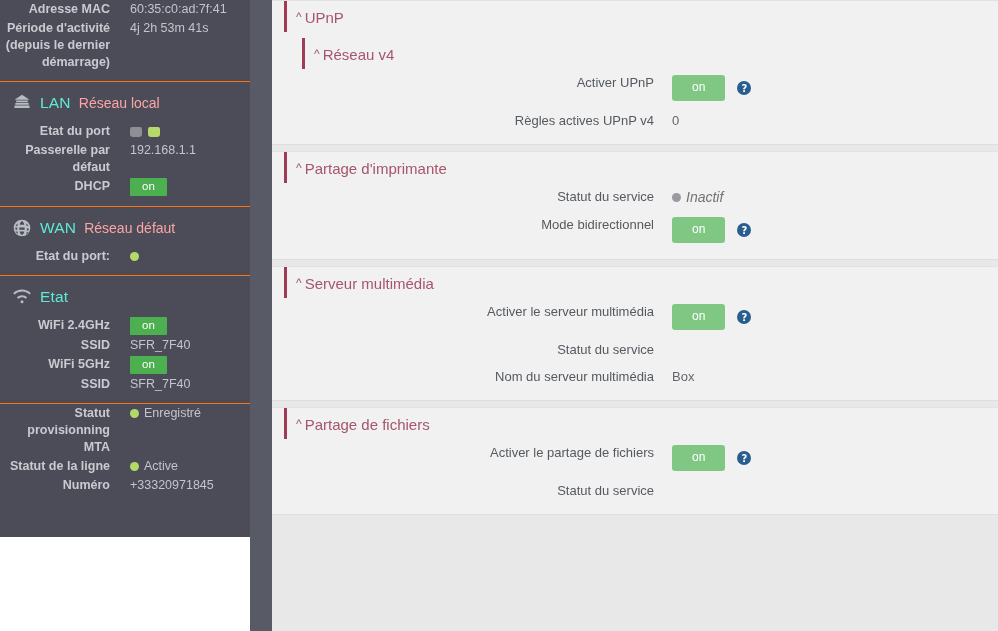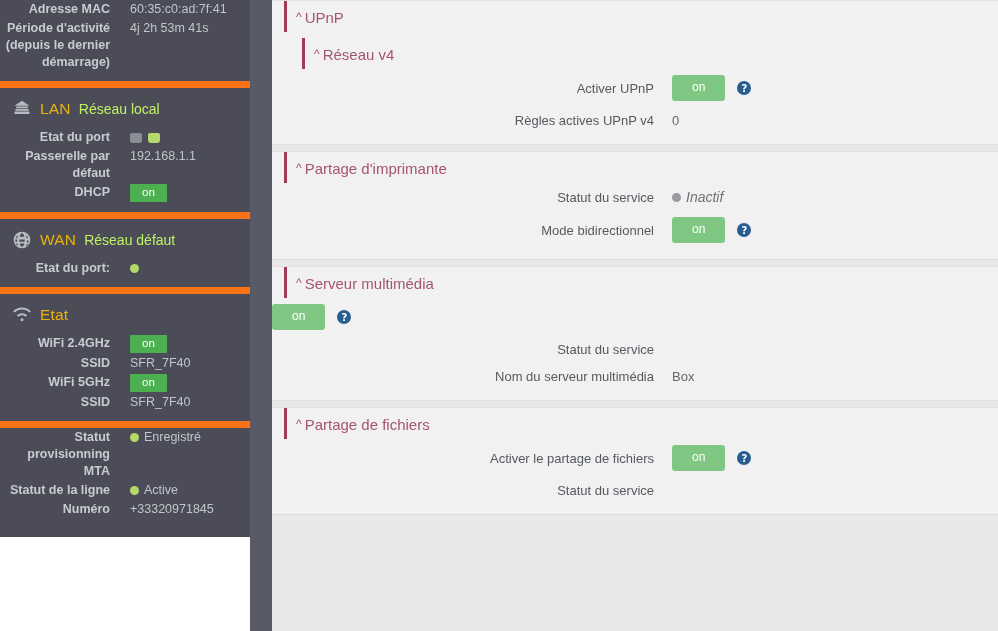--- a/index.html
+++ b/index.html
@@ -12,21 +12,21 @@
   #app { position: relative; width: 998px; height: 631px; }
 
   
   #sidebar {
     position: absolute; left: 0; top: 0;
     width: 250px; height: 537px;
     background: #4b4c58;
     color: #d2d4d8;
     overflow: hidden;
   }
-  .side-block { border-bottom: 7px solid #f97316; padding: 0 0 9px 0; }
+  .side-block { border-bottom: 1px solid #f97316; padding: 0 0 9px 0; }
   .side-block.no-border { border-bottom: none; }
 
   .side-row {
     display: flex; align-items: flex-start;
     padding: 1px 0 1px 0;
   }
   .side-label {
     width: 110px; flex: 0 0 110px;
     text-align: right;
     font-size: 12.5px; font-weight: bold;
@@ -39,22 +39,22 @@
     font-size: 12.5px; color: #c3c5cb;
     line-height: 17px;
     word-break: break-word;
   }
   .side-head {
     display: flex; align-items: center;
     padding: 11px 0 9px 12px;
     gap: 8px;
   }
   .side-head .ic { width: 20px; height: 20px; display:block; flex:0 0 20px; }
-  .side-head .abbr { font-size: 15.5px; color: #eab308; letter-spacing: .2px; }
-  .side-head .sub  { font-size: 14px; color: #bef264; }
+  .side-head .abbr { font-size: 15.5px; color: #5eead4; letter-spacing: .2px; }
+  .side-head .sub  { font-size: 14px; color: #fca5a5; }
 
   .badge-on {
     display: inline-block;
     background: #4caf50;
     color: #ffffff;
     font-size: 11.5px;
     padding: 2px 12px 3px 12px;
     border-radius: 1px;
     line-height: 13px;
     min-width: 36px; text-align: center;
@@ -100,21 +100,21 @@
     padding-left: 9px;
   }
   .sec-head.nested { margin-left: 30px; margin-top: 6px; }
   .sec-caret {
     color: #a6566c; font-size: 12px; line-height: 10px;
     margin-right: 3px; display:inline-block; transform: translateY(-1px);
   }
   .sec-title { color: #a6566c; font-size: 15px; }
 
   .field {
-    display: flex; align-items: center;
+    display: flex; 
     padding: 6px 0;
   }
   .field-label {
     width: 400px; flex: 0 0 400px;
     text-align: right;
     padding-right: 18px;
     font-size: 13px; color: #555a60;
   }
   .field-value {
     flex: 1; display: flex; align-items: center;
@@ -276,20 +276,21 @@
             <span class="help">?</span>
           </div>
         </div>
       </div>
       <div class="card">
         <div class="sec-head">
           <span class="sec-caret">^</span>
           <span class="sec-title">Serveur multimédia</span>
         </div>
         <div class="field">
+          <div class="field-label">Activer le serveur multimédia</div>
           <div class="field-value">
             <span class="toggle-on">on</span>
             <span class="help">?</span>
           </div>
         </div>
         <div class="field">
           <div class="field-label">Statut du service</div>
         </div>
         <div class="field">
           <div class="field-label">Nom du serveur multimédia</div>

